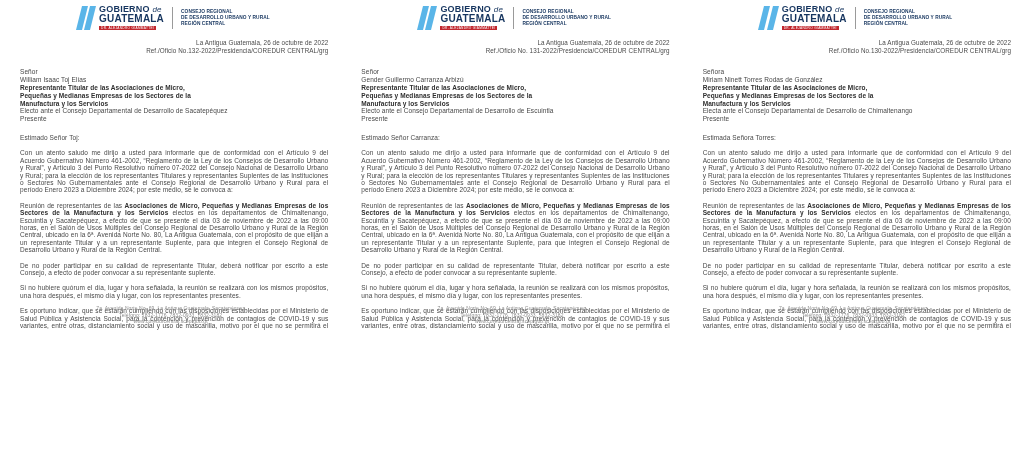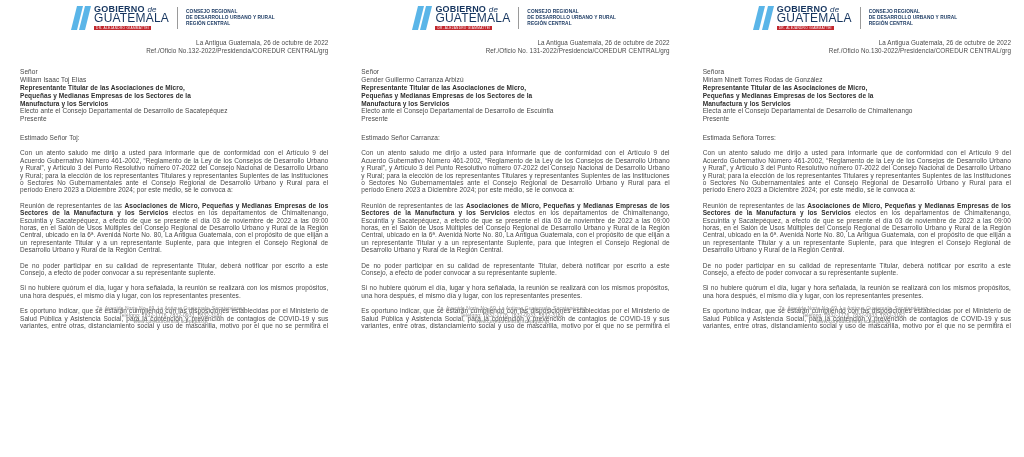--- a/index.html
+++ b/index.html
@@ -9,21 +9,21 @@
           padding:0 13px 8px 20px;overflow:hidden;color:#474747;
           font-size:6.5px;line-height:7.4px;letter-spacing:.08px;}
   
   .lh{margin-top:5px;}
   .logo{display:flex;justify-content:center;align-items:center;gap:4px;}
   .bars{display:flex;gap:2.5px;margin-right:2px;}
   .bar{width:6px;height:24px;background:#5ab5e8;transform:skewX(-14deg);display:inline-block;}
   .gob{text-align:left;}
   .g1{font-weight:bold;color:#16355f;font-size:9px;line-height:9px;letter-spacing:.2px;}
   .g1 i{font-weight:normal;font-size:8px;}
-  .g2{font-weight:normal;color:#16355f;font-size:12px;line-height:9px;letter-spacing:.2px;}
+  .g2{font-weight:bold;color:#16355f;font-size:10px;line-height:9px;letter-spacing:.2px;}
   .g3{display:inline-block;background:#c1272d;color:#fff;font-size:3.2px;line-height:4.4px;
       padding:0 2px;letter-spacing:.3px;margin-top:1px;white-space:nowrap;}
   .vdiv{width:1px;height:22px;background:#9a9a9a;margin:0 4px;}
   .org{font-size:4.8px;line-height:5.8px;color:#16355f;font-weight:bold;text-align:left;}
   
   .dates{text-align:right;margin-top:9px;font-size:6.3px;line-height:8px;color:#4a4a4a;}
   
   .recipient{margin-top:13px;}
   .recipient div{line-height:7.8px;}
   .b{font-weight:bold;color:#2f2f2f;}

